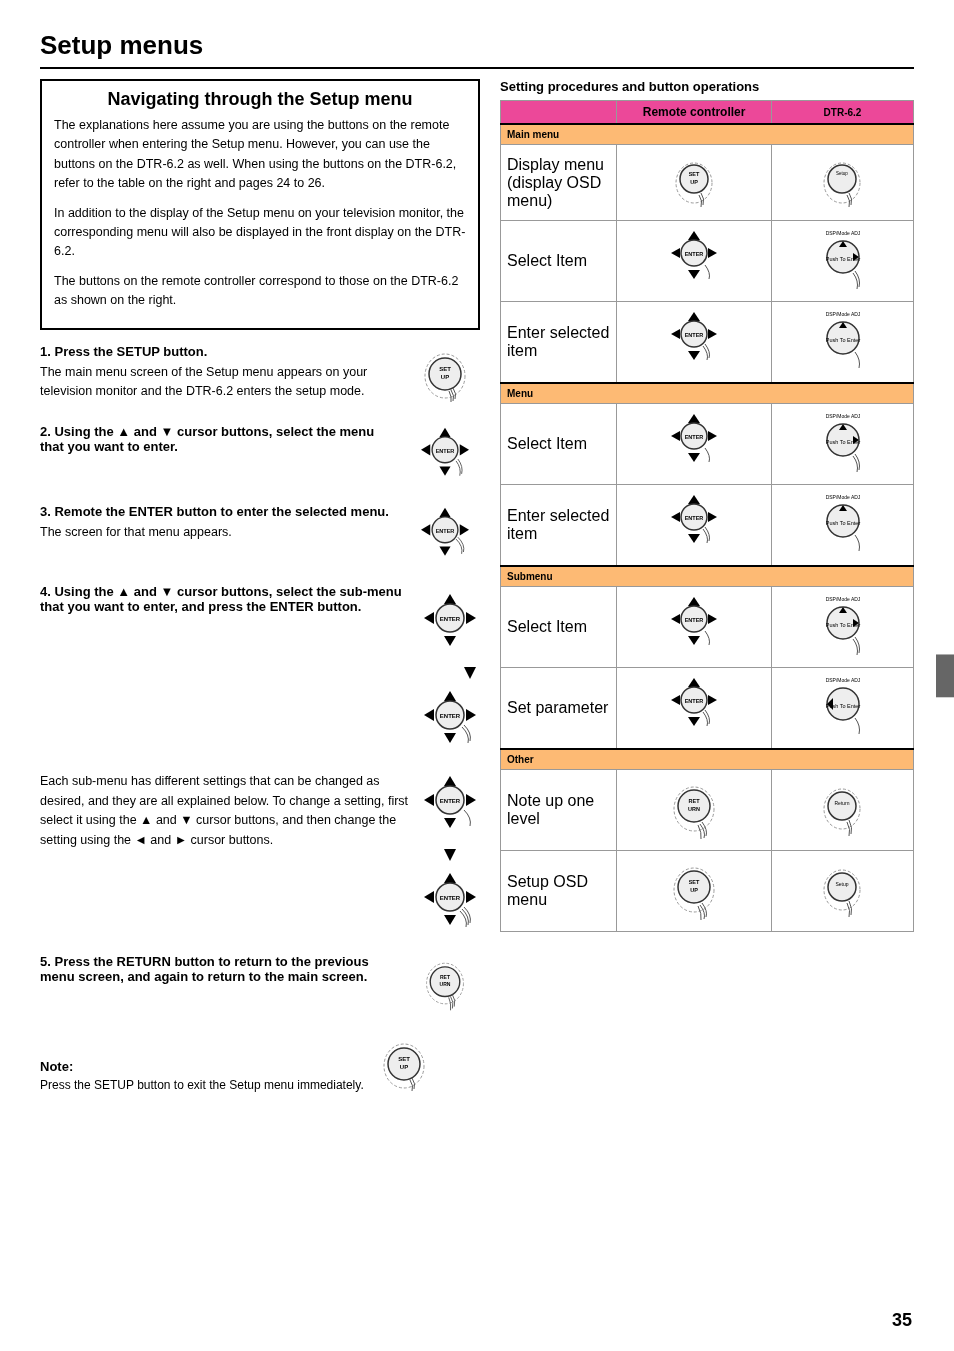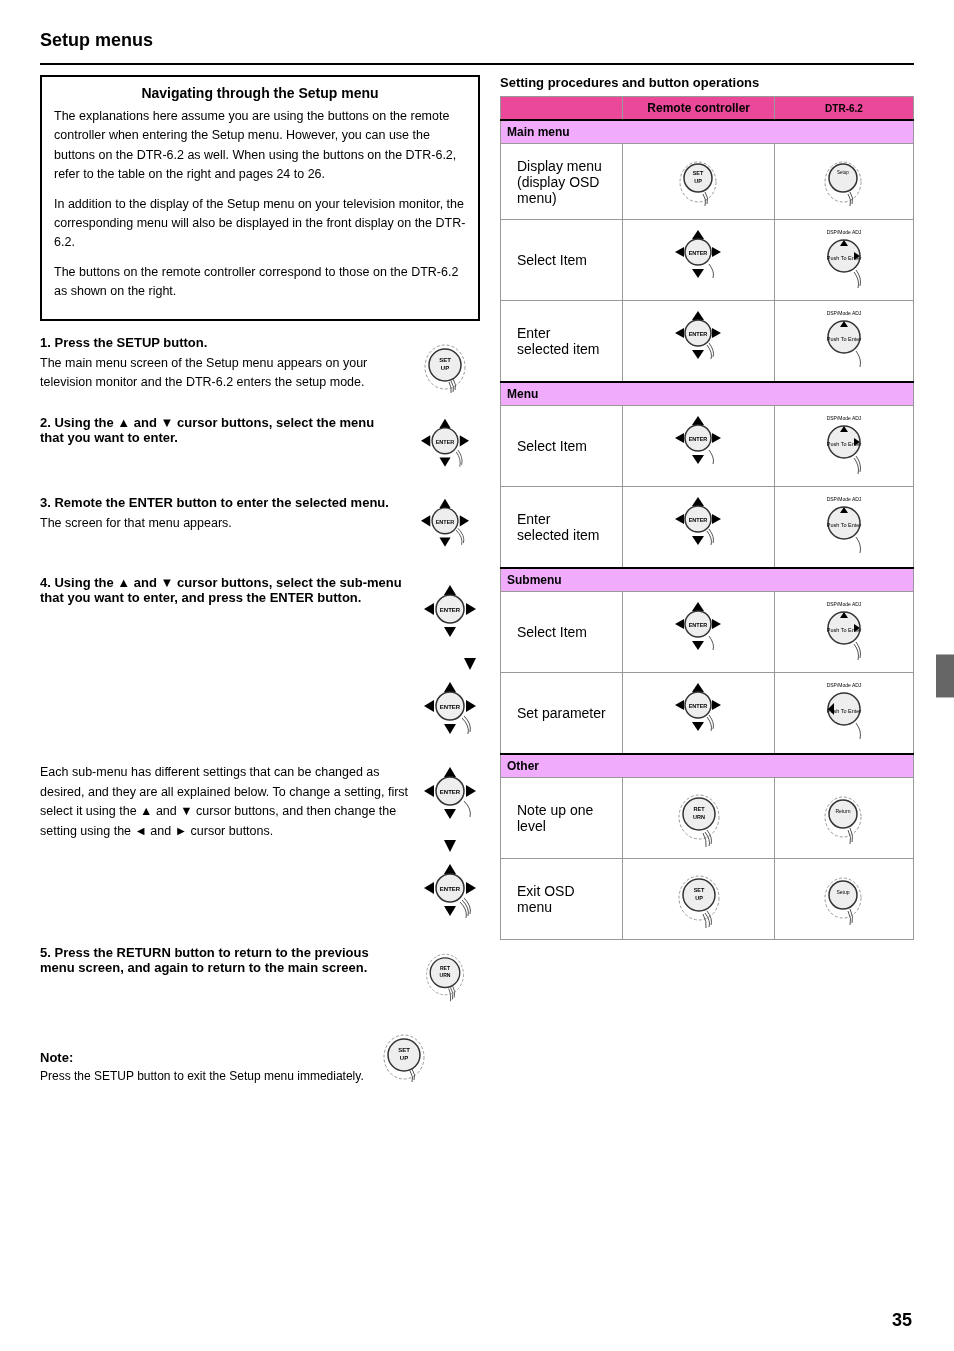--- a/index.html
+++ b/index.html
@@ -8,25 +8,25 @@
       font-size: 13px;
       background: #fff;
       color: #000;
       width: 954px;
       min-height: 1351px;
       padding: 30px 40px;
       position: relative;
     }
 
     h1.page-title {
-      font-size: 18px;
+      font-size: 26px;
       font-weight: bold;
       margin-bottom: 10px;
       border-bottom: 2px solid #000;
-      padding-bottom: 12px;
+      padding-bottom: 6px;
     }
 
     .main-layout {
       display: flex;
       gap: 20px;
       margin-top: 10px;
     }
 
     .left-col {
       flex: 0 0 440px;
@@ -37,21 +37,21 @@
       flex: 1;
     }
 
     
     .nav-box {
       border: 2px solid #000;
       padding: 8px 12px;
       margin-bottom: 14px;
     }
     .nav-box h2 {
-      font-size: 14px;
+      font-size: 18px;
       font-weight: bold;
       text-align: center;
       margin-bottom: 6px;
     }
 
     .body-text {
       font-size: 12.5px;
       line-height: 1.55;
       margin-bottom: 10px;
     }
@@ -115,28 +115,28 @@
     }
 
     .setup-table th {
       font-weight: bold;
       text-align: center;
       background: #ec4899;
     }
 
     .setup-table td.section-header {
       font-weight: bold;
-      background: #f0abfc;
-      font-size: 12px;
+      background: #fdba74;
+      font-size: 10px;
       border-top: 2px solid #000;
     }
 
     .setup-table td.item-label {
-      font-size: 14px;
-      padding: 8px 16px;
+      font-size: 16px;
+      padding: 8px 6px;
     }
 
     .setup-table td.icon-cell {
       text-align: center;
       padding: 6px;
       min-height: 60px;
     }
 
     
     .note-section {
@@ -580,21 +580,21 @@
             <svg width="55" height="65" viewBox="0 0 55 65">
               <ellipse cx="27" cy="33" rx="18" ry="20" fill="none" stroke="#999" stroke-width="1" stroke-dasharray="3,2"></ellipse>
               <ellipse cx="27" cy="30" rx="14" ry="14" fill="#eee" stroke="#333" stroke-width="1.5"></ellipse>
               <text x="27" y="29" text-anchor="middle" font-size="5">Return</text>
               <path d="M34 44 Q38 52 36 58" stroke="#555" stroke-width="1" fill="none"></path>
               <path d="M32 46 Q36 54 34 60" stroke="#555" stroke-width="1" fill="none"></path>
             </svg>
           </td>
         </tr>
         <tr>
-          <td class="item-label">Exit OSD menu</td>
+          <td class="item-label">Setup OSD menu</td>
           <td class="icon-cell">
             <svg width="60" height="65" viewBox="0 0 60 65">
               <ellipse cx="30" cy="33" rx="20" ry="22" fill="none" stroke="#999" stroke-width="1" stroke-dasharray="3,2"></ellipse>
               <ellipse cx="30" cy="30" rx="16" ry="16" fill="#eee" stroke="#333" stroke-width="1.5"></ellipse>
               <text x="30" y="27" text-anchor="middle" font-size="5.5" font-weight="bold">SET</text>
               <text x="30" y="35" text-anchor="middle" font-size="5.5" font-weight="bold">UP</text>
               <path d="M38 46 Q44 54 42 60" stroke="#555" stroke-width="1" fill="none"></path>
               <path d="M36 48 Q42 56 40 62" stroke="#555" stroke-width="1" fill="none"></path>
               <path d="M34 49 Q38 57 37 63" stroke="#555" stroke-width="1" fill="none"></path>
             </svg>

